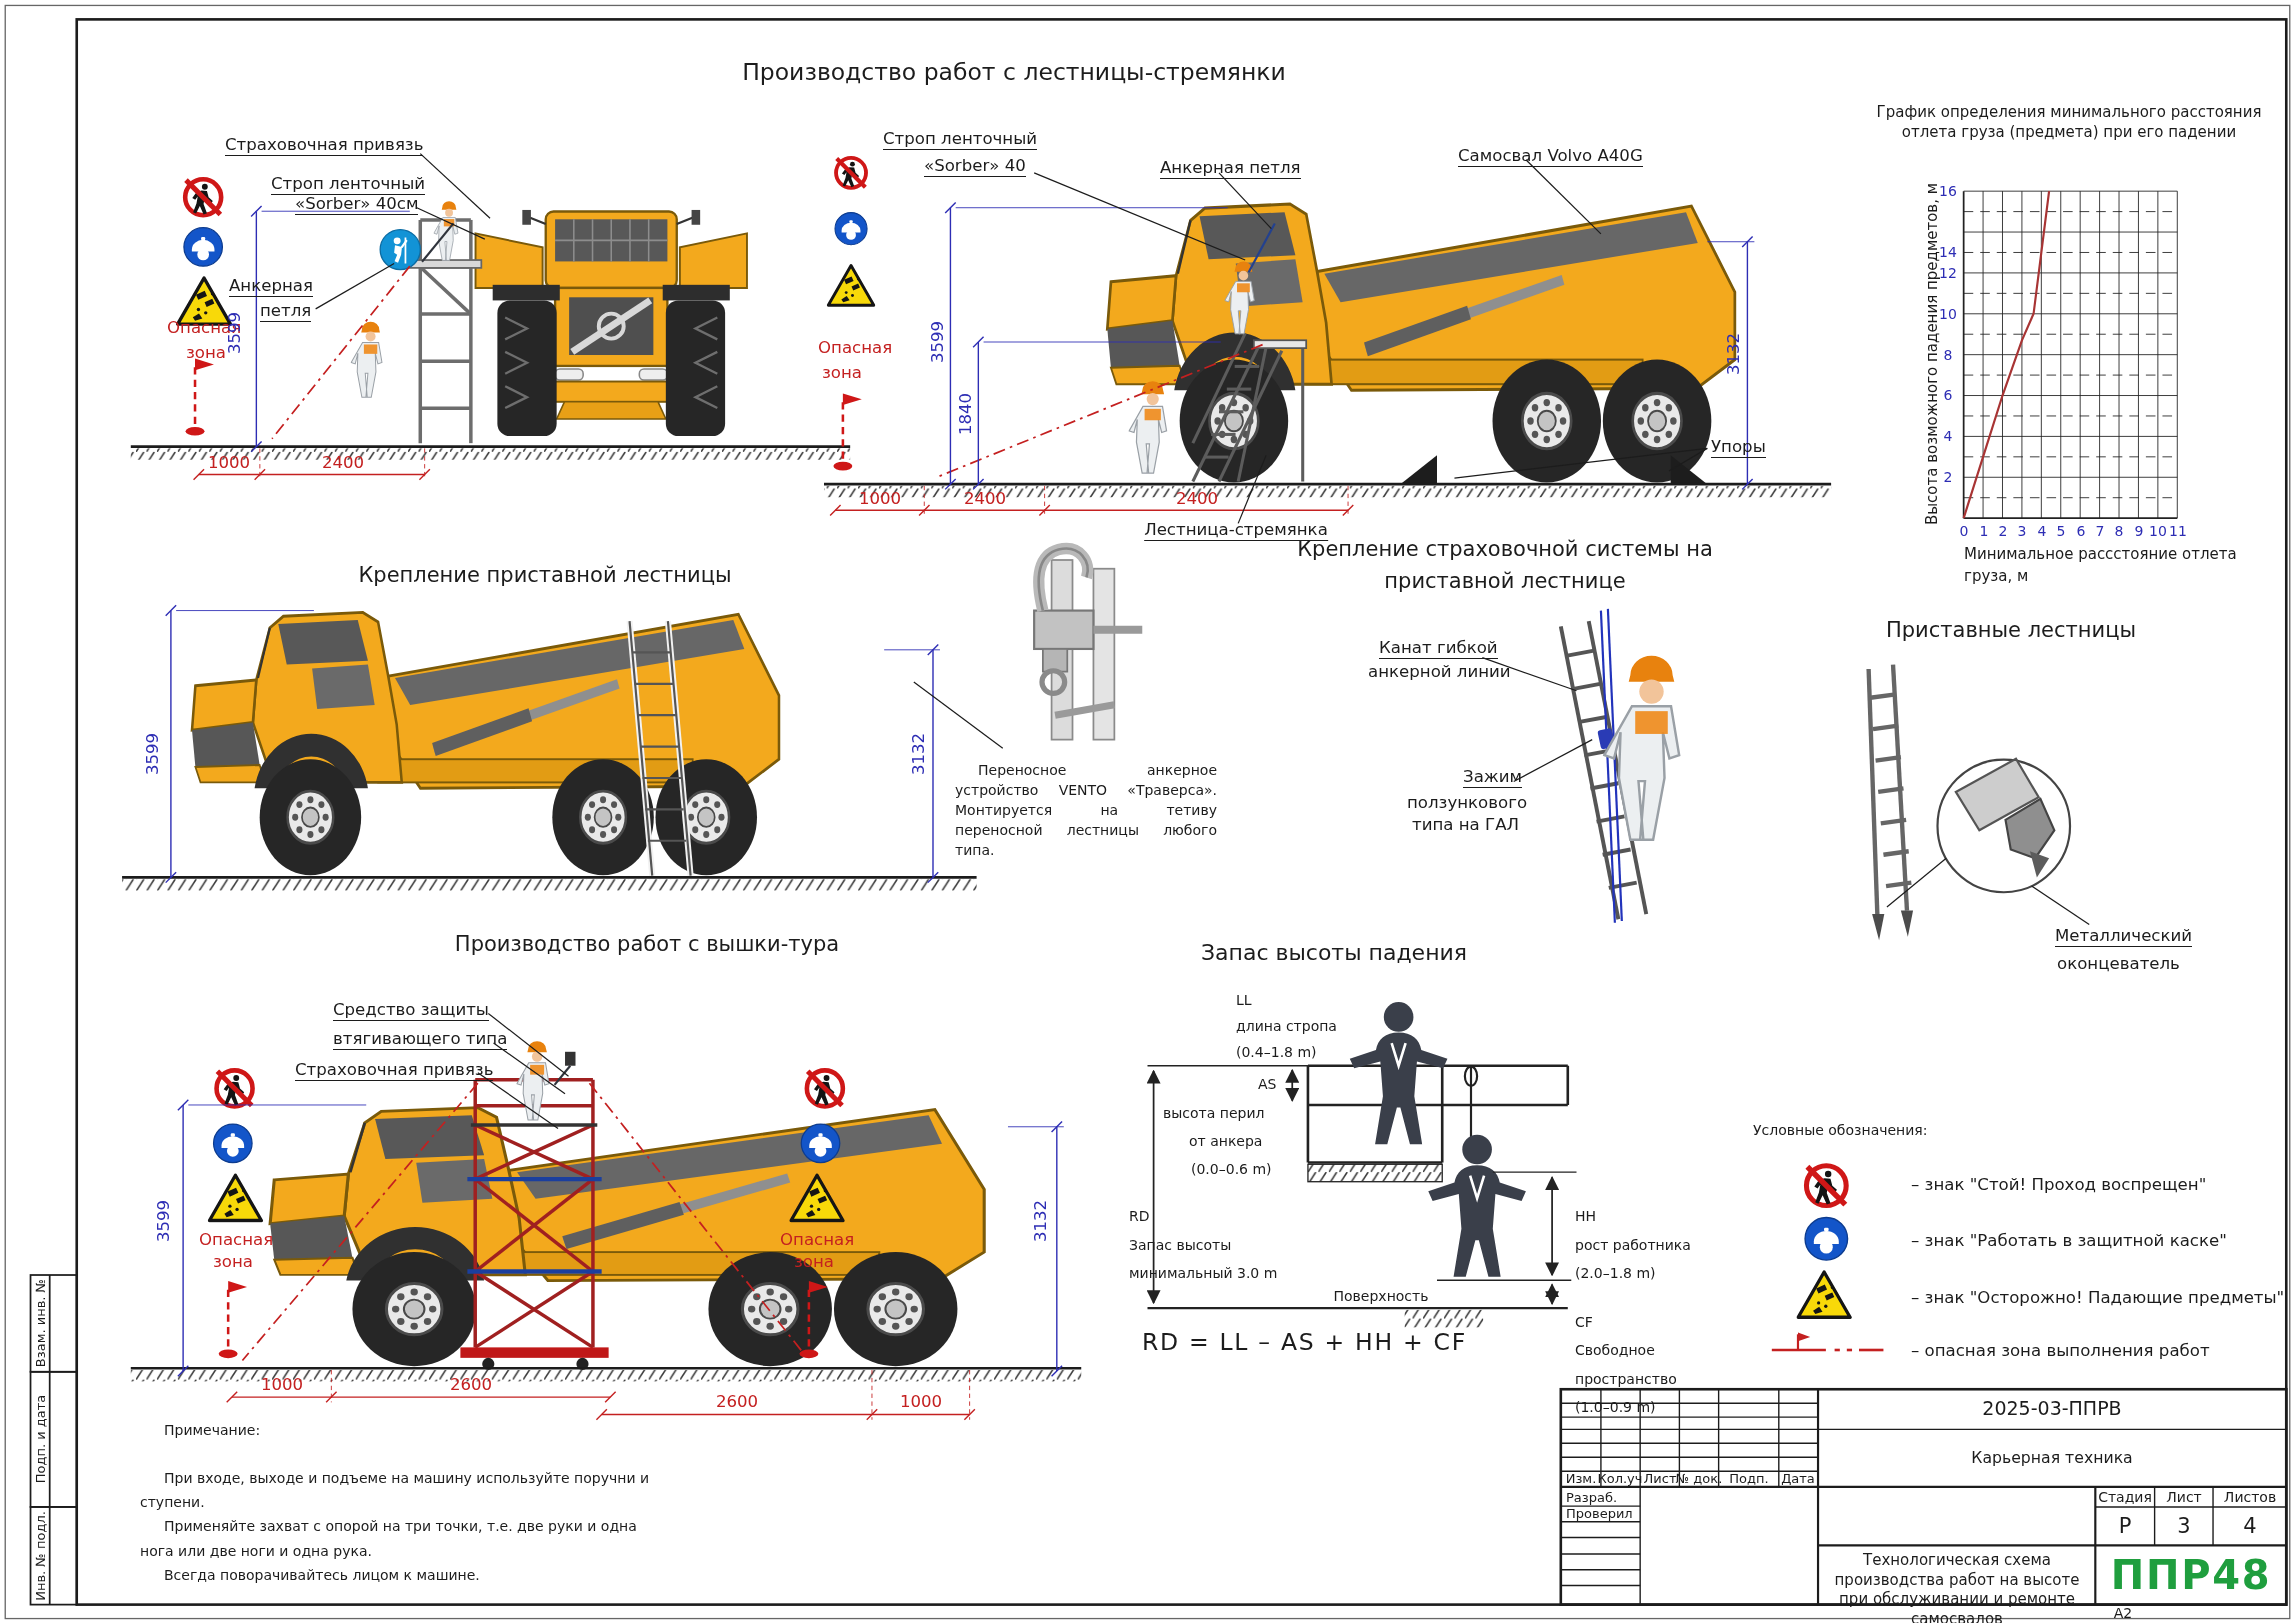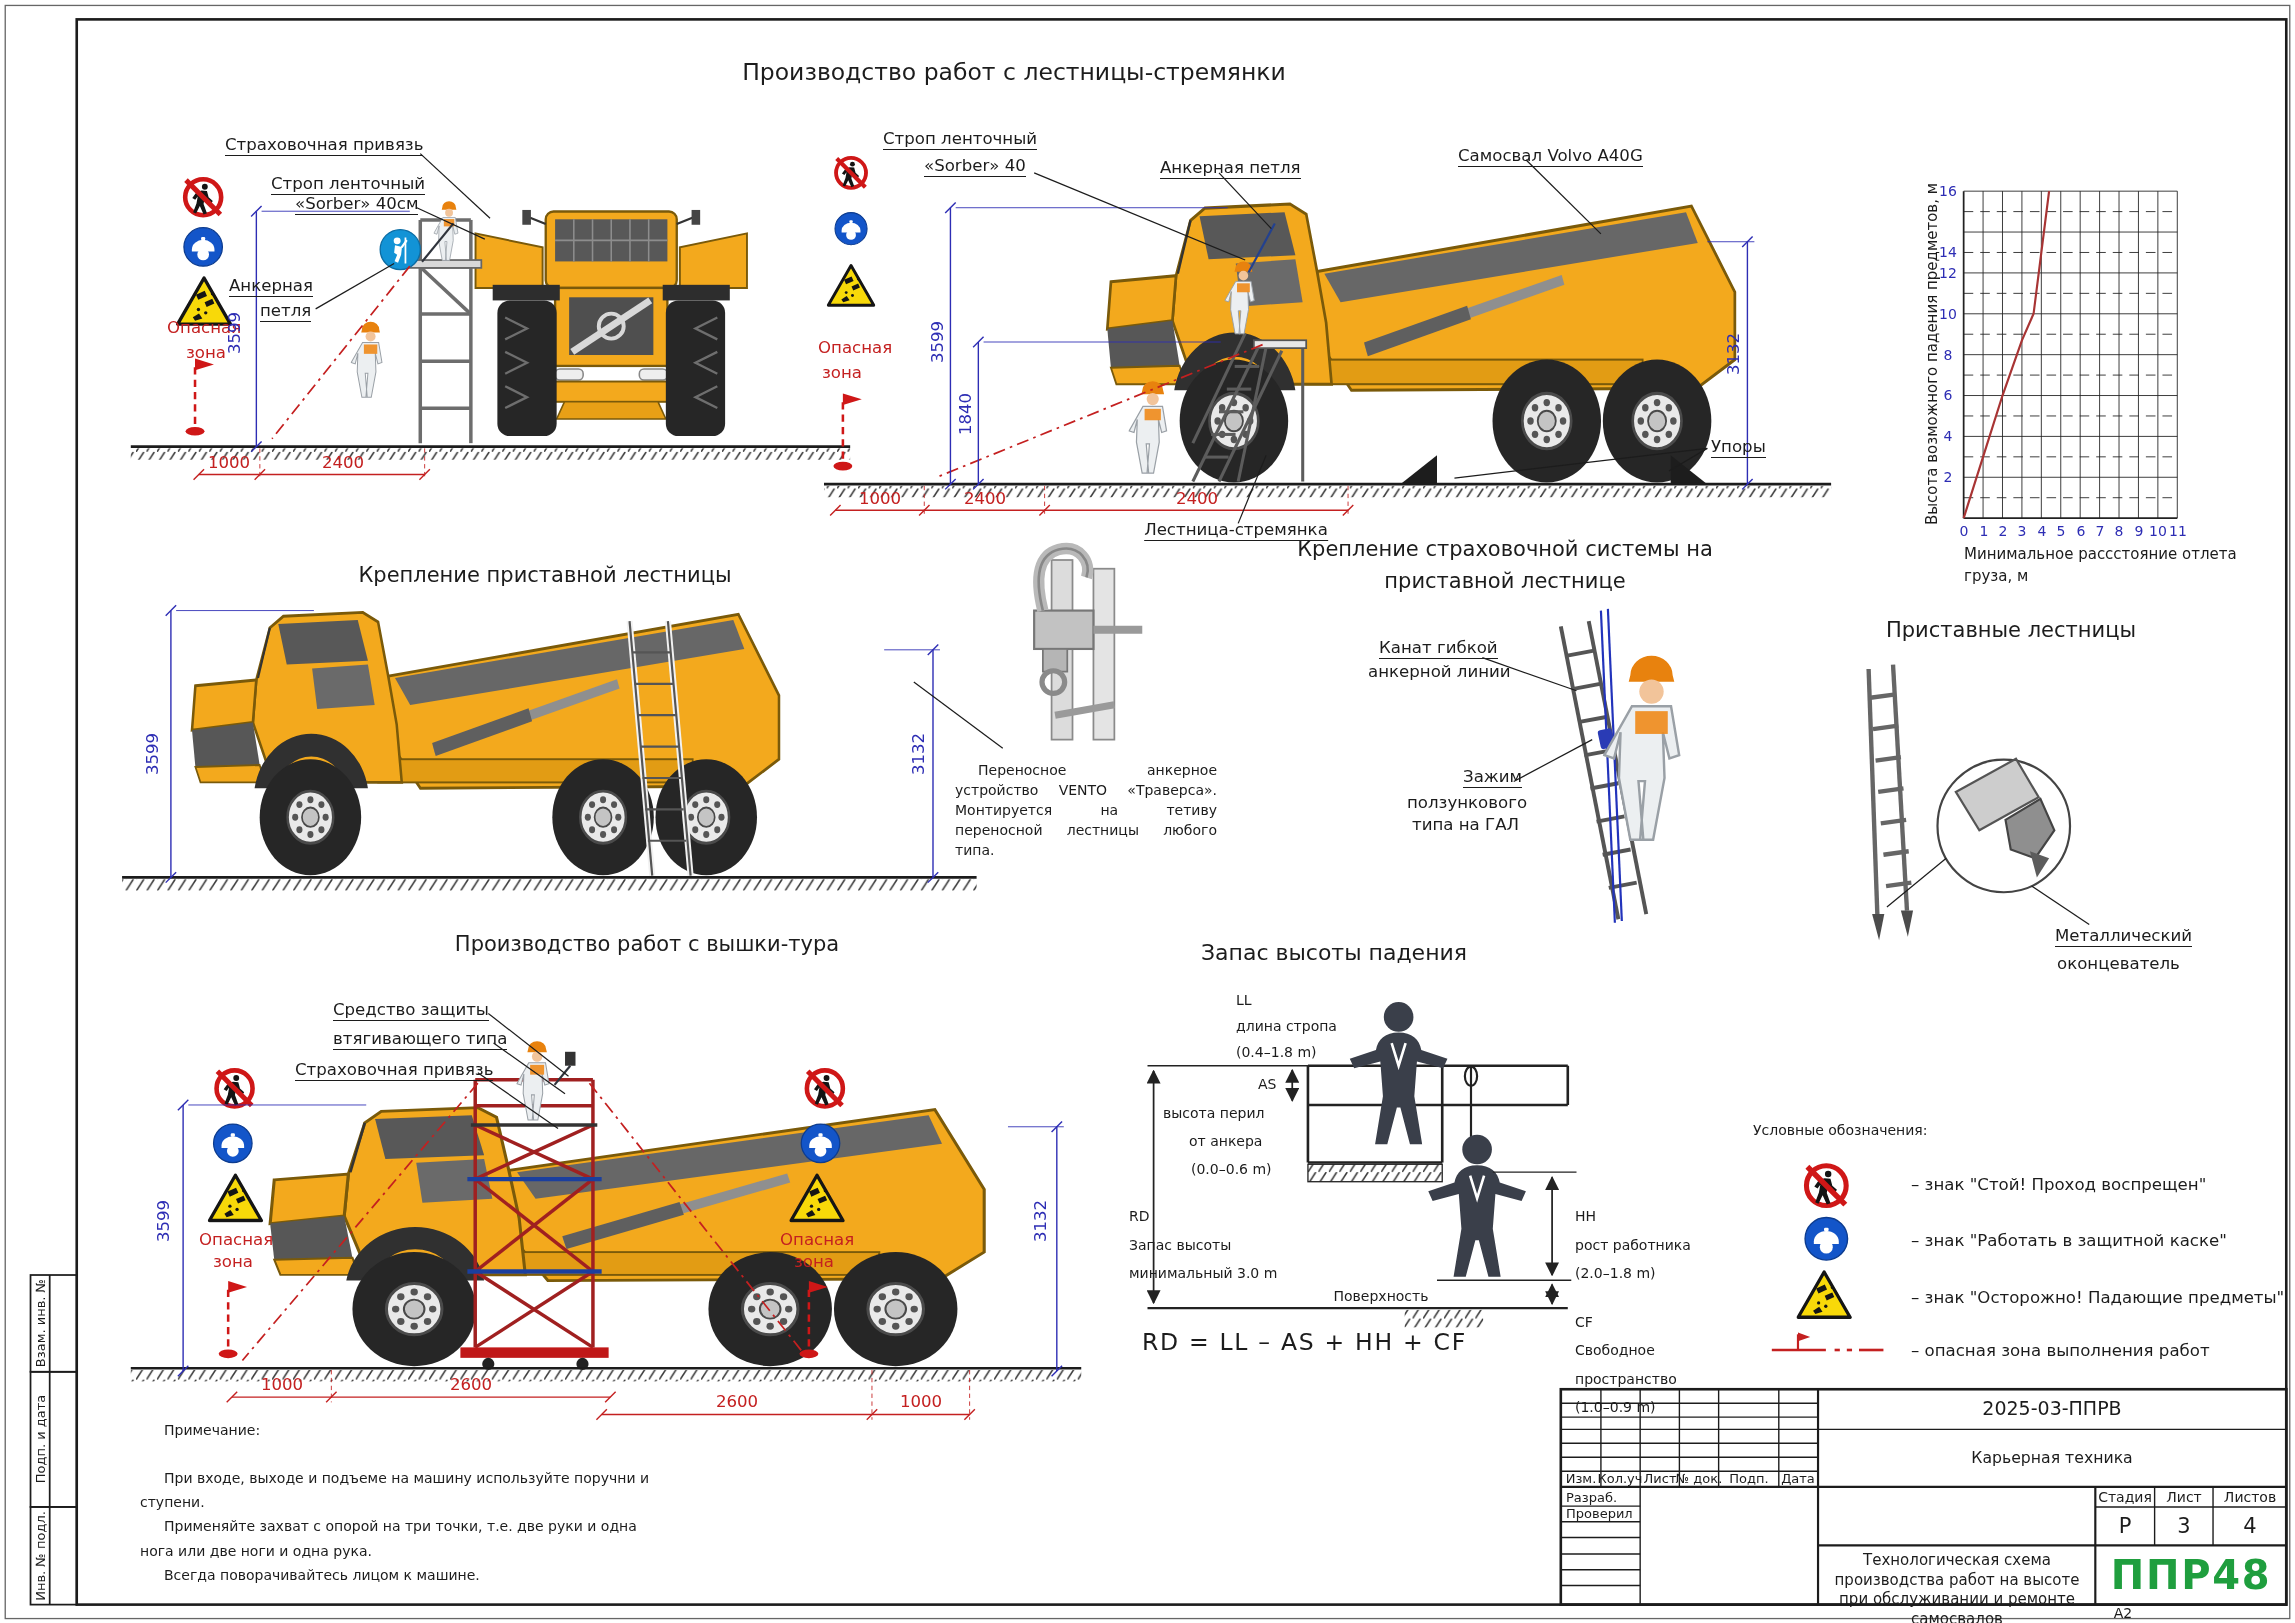--- a/index.html
+++ b/index.html
@@ -593,20 +593,21 @@
 <span class="t red" style="left:822px;top:363px">зона</span>
 <span class="t blue rot" style="left:938px;top:342px">3599</span>
 <span class="t blue rot" style="left:966px;top:414px">1840</span>
 <span class="t blue rot" style="left:1734px;top:354px">3132</span>
 <span class="t red m" style="left:880px;top:499px">1000</span>
 <span class="t red m" style="left:985px;top:499px">2400</span>
 <span class="t red m" style="left:1197px;top:499px">2400</span>
 <span class="t ul c" style="left:1236px;top:520px">Лестница-стремянка</span>
 <span class="t ul" style="left:1711px;top:437px">Упоры</span>
 
+<div class="t s17 ctr" style="left:1864px;top:103px;width:410px">График определения минимального расстояния отлета груза (предмета) при его падении</div>
 <span class="t s17 rot" style="left:1933px;top:354px">Высота возможного падения предметов, м</span>
 <div class="t s17" style="left:1964px;top:544px;width:288px;white-space:normal;line-height:1.45">Минимальное рассстояние отлета груза, м</div>
 <div id="chart-ticks">
       <span class="t s16 blue m" style="left: 1964px; top: 531px;">0</span>
       <span class="t s16 blue m" style="left: 1984px; top: 531px;">1</span>
       <span class="t s16 blue m" style="left: 2003px; top: 531px;">2</span>
       <span class="t s16 blue m" style="left: 2022px; top: 531px;">3</span>
       <span class="t s16 blue m" style="left: 2042px; top: 531px;">4</span>
       <span class="t s16 blue m" style="left: 2061px; top: 531px;">5</span>
       <span class="t s16 blue m" style="left: 2081px; top: 531px;">6</span>

